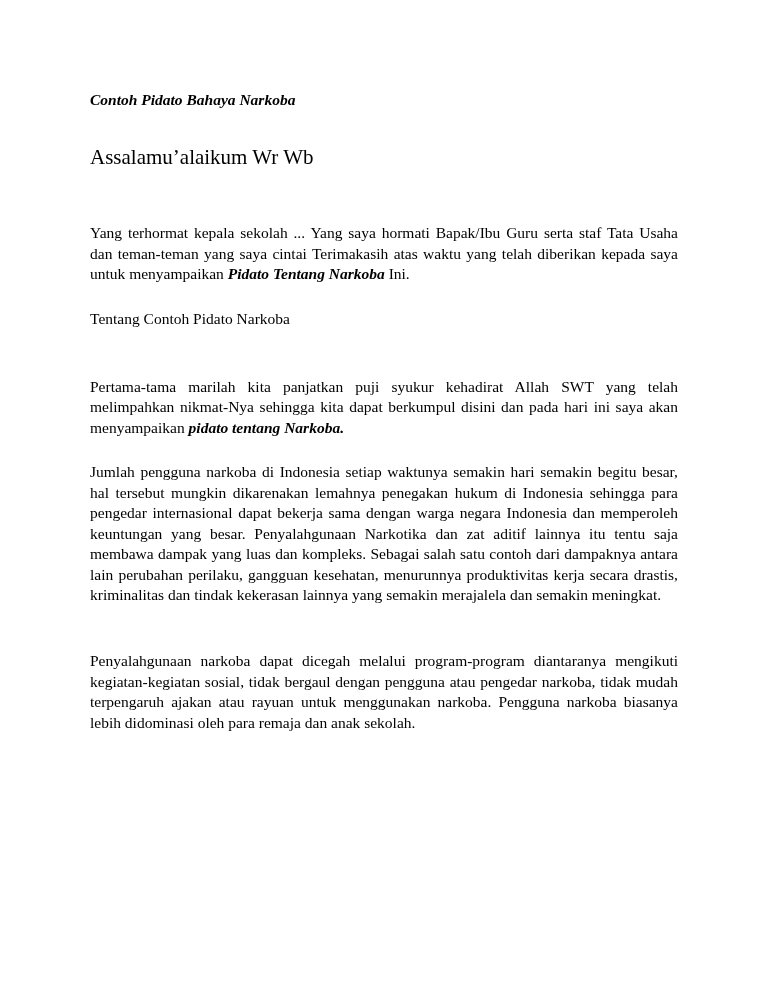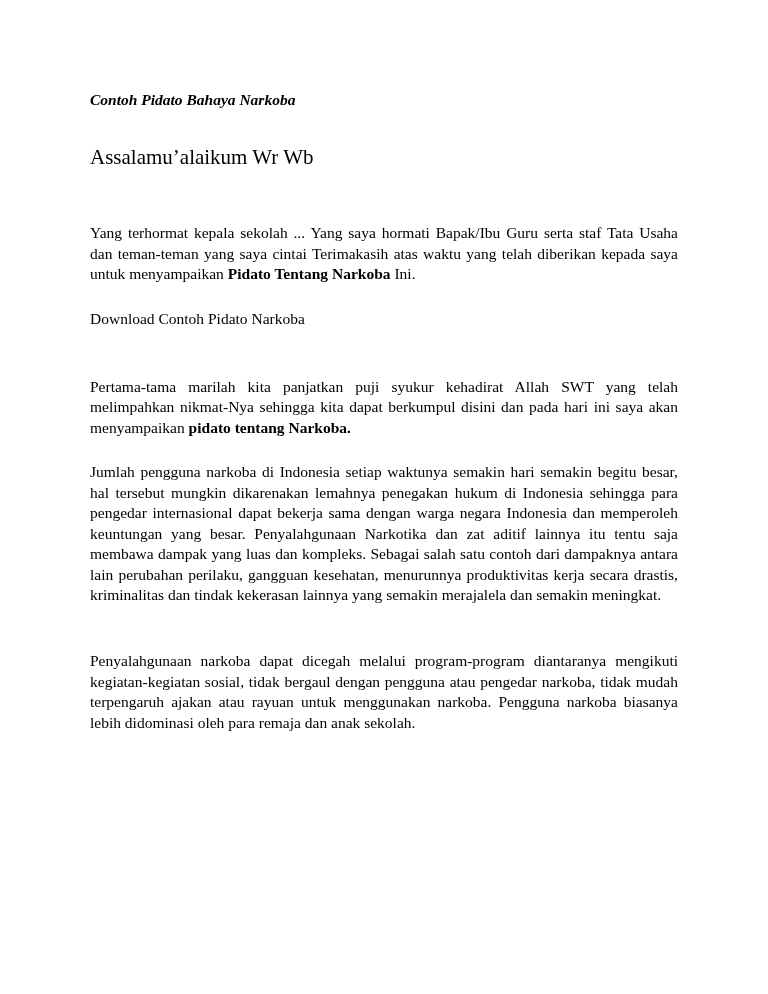--- a/index.html
+++ b/index.html
@@ -47,34 +47,35 @@
     margin-bottom: 40px;
   }
   .download-line {
     font-size: 15.5px;
     line-height: 1.3;
     margin: 0 0 48px 0;
     text-align: left;
   }
   .bi {
     font-weight: bold;
+    font-style: italic;
   }
 </style>
 </head>
 <body>
 
 <div class="page">
 
   <h1 class="doc-title">Contoh Pidato Bahaya Narkoba</h1>
 
   <p class="greeting">Assalamu’alaikum Wr Wb</p>
 
   <p class="para"><span>Yang terhormat kepala sekolah ... Yang saya hormati Bapak/Ibu Guru serta staf Tata Usaha dan teman-teman yang saya cintai Terimakasih atas waktu yang telah diberikan kepada saya untuk menyampaikan </span><span class="bi">Pidato Tentang Narkoba</span><span> Ini.</span></p>
 
-  <p class="download-line">Download Contoh Pidato Narkoba</p>
+  <p class="download-line">Tentang Contoh Pidato Narkoba</p>
 
   <p class="para"><span>Pertama-tama marilah kita panjatkan puji syukur kehadirat Allah SWT yang telah melimpahkan nikmat-Nya sehingga kita dapat berkumpul disini dan pada hari ini saya akan menyampaikan </span><span class="bi">pidato tentang Narkoba.</span></p>
 
   <p class="para gap-after-large">Jumlah pengguna narkoba di Indonesia setiap waktunya semakin hari semakin begitu besar, hal tersebut mungkin dikarenakan lemahnya penegakan hukum di Indonesia sehingga para pengedar internasional dapat bekerja sama dengan warga negara Indonesia dan memperoleh keuntungan yang besar. Penyalahgunaan Narkotika dan zat aditif lainnya itu tentu saja membawa dampak yang luas dan kompleks. Sebagai salah satu contoh dari dampaknya antara lain perubahan perilaku, gangguan kesehatan, menurunnya produktivitas kerja secara drastis, kriminalitas dan tindak kekerasan lainnya yang semakin merajalela dan semakin meningkat.</p>
 
   <p class="para gap-after-xlarge">Penyalahgunaan narkoba dapat dicegah melalui program-program diantaranya mengikuti kegiatan-kegiatan sosial, tidak bergaul dengan pengguna atau pengedar narkoba, tidak mudah terpengaruh ajakan atau rayuan untuk menggunakan narkoba. Pengguna narkoba biasanya lebih didominasi oleh para remaja dan anak sekolah.</p>
 
 </div>
 
 </body></html>

